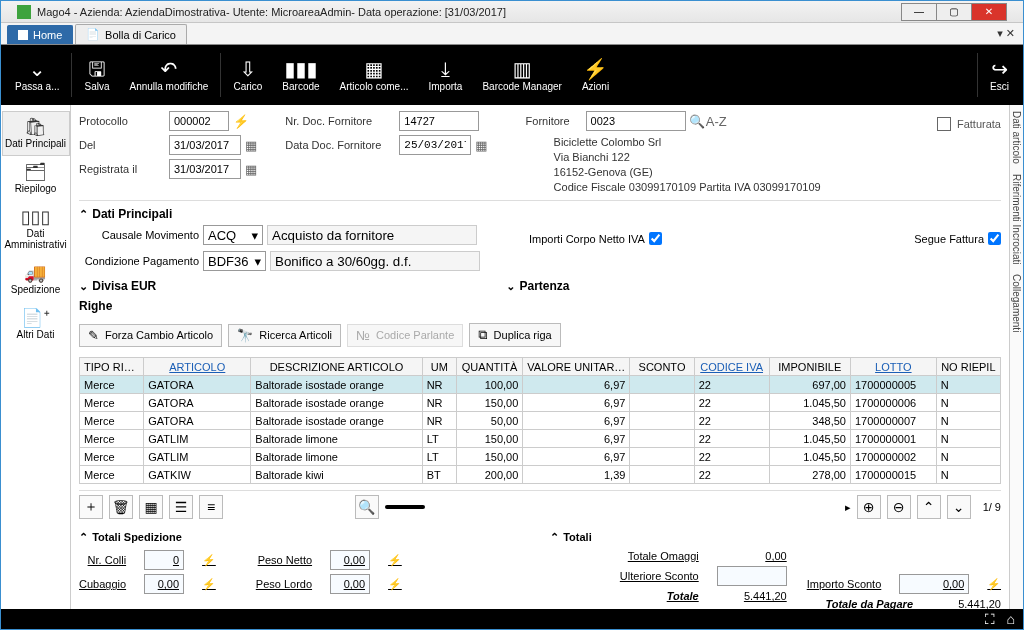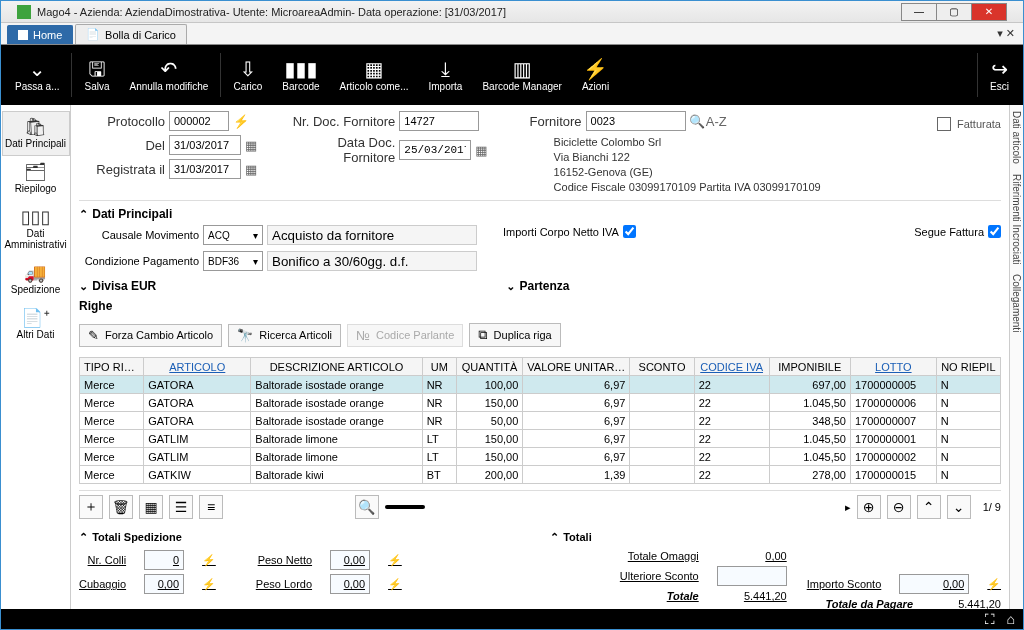--- a/index.html
+++ b/index.html
@@ -28,33 +28,33 @@
   .right-tabs { width:14px; background:#fafafa; border-left:1px solid #ccc; display:flex; flex-direction:column; align-items:center; padding-top:6px; gap:10px; color:#444; font-size:10px; }
   .vtext { writing-mode: vertical-rl; }
   .sidebar { width:70px; border-right:1px solid #ccc; display:flex; flex-direction:column; align-items:center; padding-top:6px; }
   .sidebar .sitem { width:68px; display:flex; flex-direction:column; align-items:center; gap:2px; padding:6px 2px; font-size:10px; text-align:center; border:1px solid transparent; }
   .sidebar .sitem.active { background:#f0f0f0; border:1px solid #ccc; }
   .sidebar .sitem .sglyph { font-size:18px; color:#333; line-height:1; }
   .main { flex:1; overflow:auto; padding:6px 8px; display:flex; flex-direction:column; gap:6px; }
   .header-block { display:flex; gap:18px; align-items:flex-start; border-bottom:1px solid #ddd; padding-bottom:6px; }
   .header-col { display:flex; flex-direction:column; gap:4px; }
   .field { display:flex; align-items:center; gap:4px; }
-  .field label { width:86px; text-align:right; font-size:13px; color:#333; }
+  .field label { width:86px; text-align:left; font-size:11px; color:#333; }
   .field input[type=text] { height:20px; border:1px solid #999; padding:0 4px; font-size:11px; }
   .field .cal { font-size:13px; color:#666; }
   .supplier-box { font-size:11px; color:#333; line-height:1.35;margin-left:28px; }
   .status-flag { display:flex; align-items:center; gap:6px; color:#555; font-size:11px; padding-top:6px; }
   .flag-icon { width:14px; height:14px; border:1px solid #666; background:#fff; }
   
   .sect-head { font-weight:bold; font-size:12px; display:flex; align-items:center; gap:4px; }
   .sect-head .chev { font-size:11px; }
   .panel { }
-  .twocol { display:flex; gap:26px; align-items:flex-start; }
+  .twocol { display:flex; gap:52px; align-items:flex-end; }
   .pill { display:flex; align-items:center; gap:4px; }
-  .dd { height:20px; border:1px solid #999; padding:0 4px; font-size:10px; display:flex; align-items:center; min-width:60px; justify-content:space-between; gap:6px; }
+  .dd { height:20px; border:1px solid #999; padding:0 4px; font-size:13px; display:flex; align-items:center; min-width:60px; justify-content:space-between; gap:6px; }
   .readonly { background:#f5f5f5; }
   .inline-check { display:flex; align-items:center; gap:4px; }
   
   .grid-toolbar { display:flex; gap:6px; align-items:center; padding:4px 0; }
   .tbtn { border:1px solid #bbb; padding:3px 8px; background:#f7f7f7; display:flex; align-items:center; gap:6px; font-size:11px; }
   .tbtn.dis { color:#aaa; border-color:#ddd; }
   .tbtn .tglyph { font-size:13px; }
   
   table.grid { border-collapse:collapse; width:100%; table-layout:fixed; }
   table.grid th, table.grid td { border:1px solid #ccc; padding:2px 4px; font-size:11px; white-space:nowrap; overflow:hidden; text-overflow:ellipsis; height:18px; }

